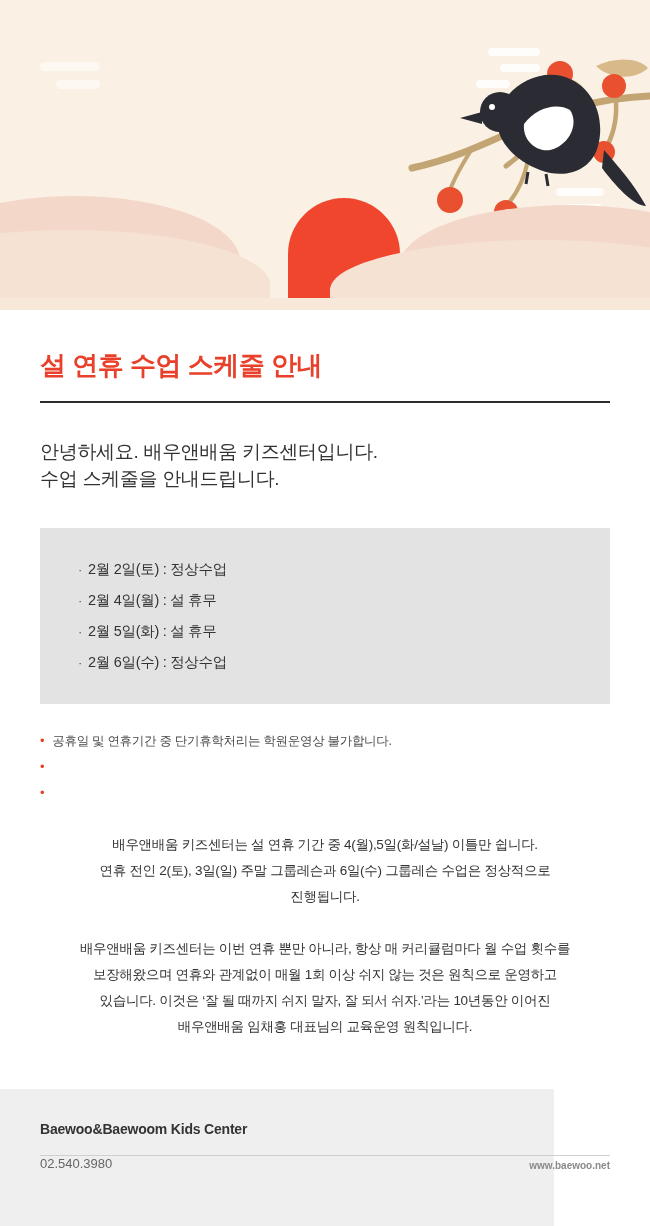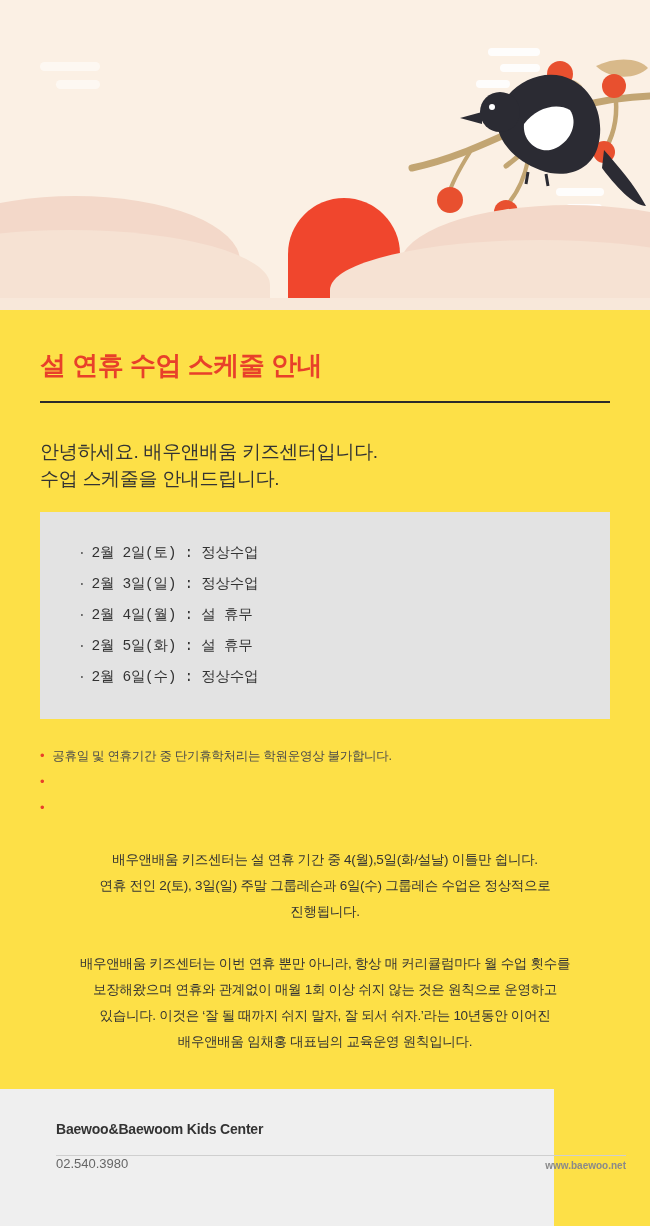--- a/index.html
+++ b/index.html
@@ -7,21 +7,21 @@
     padding: 0;
     background: #e8e8e8;
   }
   body {
     font-family: "Liberation Sans", "DejaVu Sans", sans-serif;
   }
   .page {
     width: 650px;
     height: 1226px;
     margin: 0 auto;
-    background: #fde047;
+    background: #ffffff;
     position: relative;
     overflow: hidden;
     box-sizing: border-box;
   }
 
   
   .hero {
     position: relative;
     width: 650px;
     height: 310px;
@@ -106,26 +106,25 @@
   .intro {
     margin-top: 35px;
     font-size: 19px;
     line-height: 27px;
     color: #333333;
     letter-spacing: -0.3px;
   }
 
   
   .schedule-box {
-    margin-top: 20px;
+    margin-top: 36px;
     width: 570px;
     background: #e3e3e3;
     padding: 26px 0 26px 0;
     box-sizing: border-box;
-    font-family: Liberation Mono, monospace;
   }
   .schedule-item {
     font-size: 14.5px;
     color: #333333;
     line-height: 30px;
     padding-left: 38px;
     letter-spacing: -0.3px;
   }
   .schedule-item .dot {
     color: #555;
@@ -164,21 +163,21 @@
 
   
   .footer {
     position: absolute;
     left: 0;
     bottom: 0;
     width: 554px;
     height: 137px;
     background: #efefef;
     box-sizing: border-box;
-    padding: 0 56px;
+    padding: 0 40px;
   }
   .footer-name {
     padding-top: 32px;
     font-size: 14px;
     font-weight: bold;
     color: #333333;
     letter-spacing: -0.2px;
   }
   .footer-rule {
     margin-top: 18px;
@@ -280,23 +279,20 @@
     <div class="title-rule"></div>
 
     <div class="intro">
       <div>안녕하세요. 배우앤배움 키즈센터입니다.</div>
       <div>수업 스케줄을 안내드립니다.</div>
     </div>
 
     <div class="schedule-box">
       <div class="schedule-item">
         <span class="dot">·</span><span>2월 2일(토) : 정상수업</span>
-      </div>
-      <div class="schedule-item">
-        <span class="dot">·</span><span>2월 3일(일) : 정상수업</span>
       </div>
       <div class="schedule-item">
         <span class="dot">·</span><span>2월 4일(월) : 설 휴무</span>
       </div>
       <div class="schedule-item">
         <span class="dot">·</span><span>2월 5일(화) : 설 휴무</span>
       </div>
       <div class="schedule-item">
         <span class="dot">·</span><span>2월 6일(수) : 정상수업</span>
       </div>

